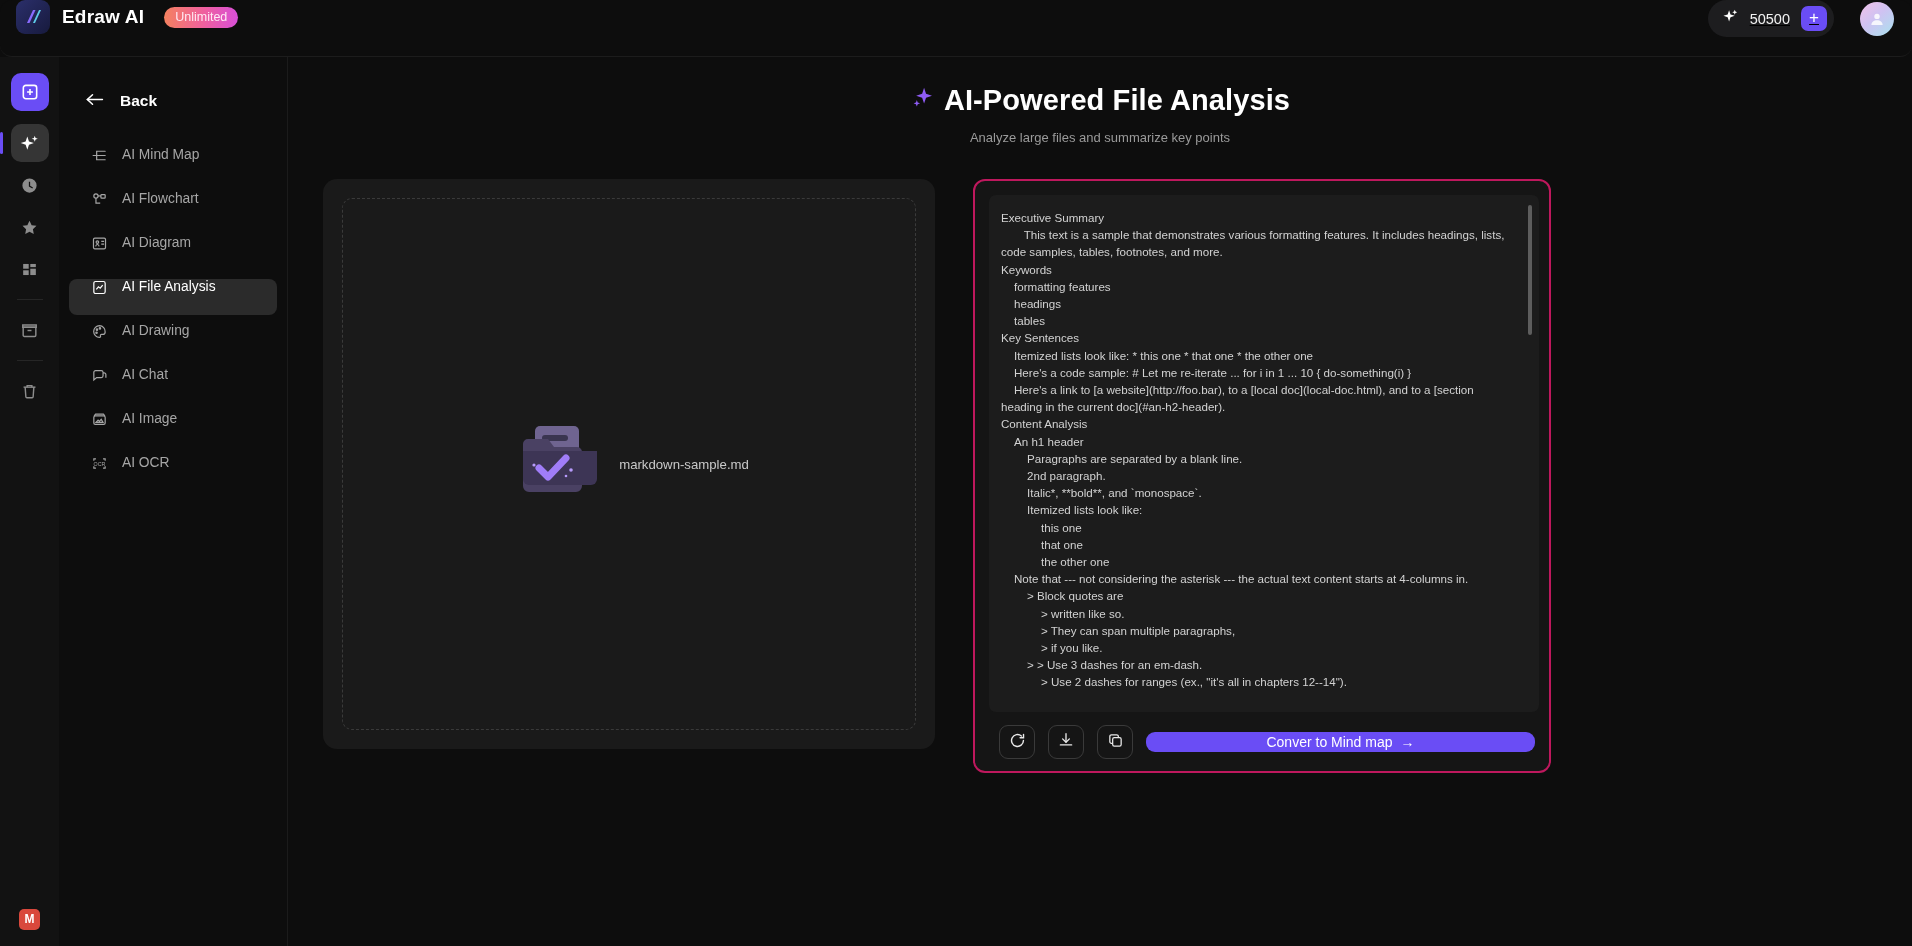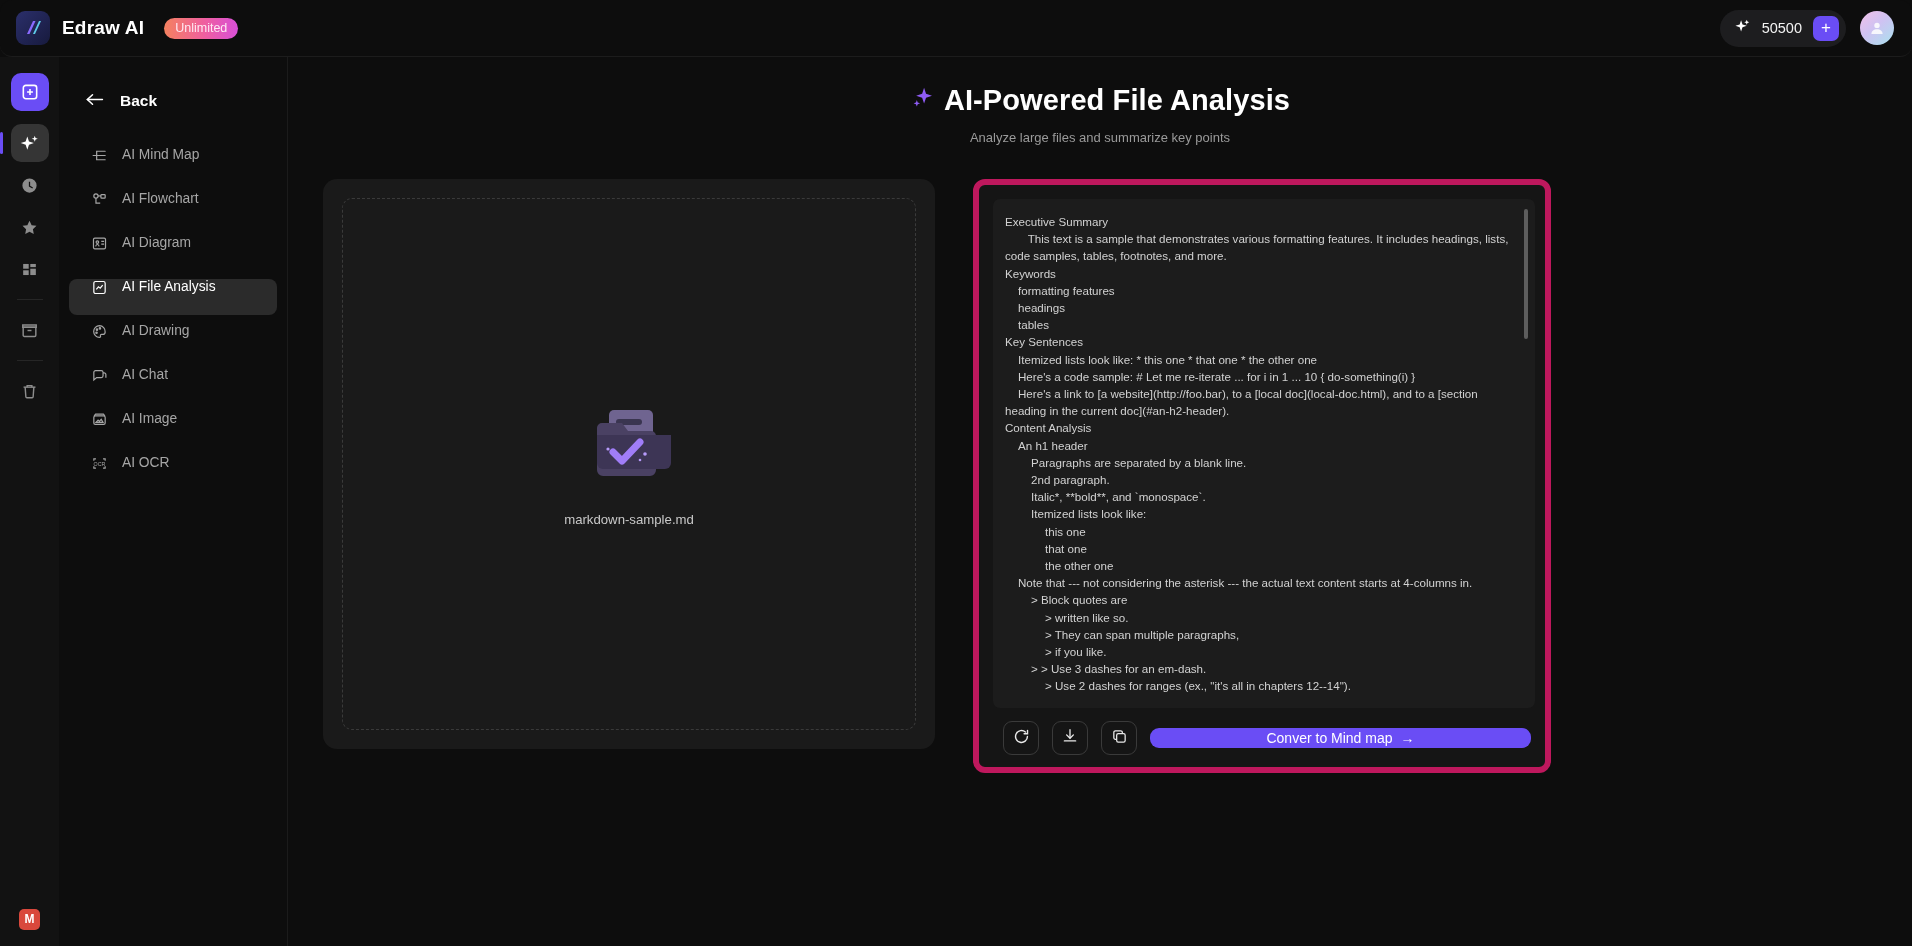--- a/index.html
+++ b/index.html
@@ -5,38 +5,38 @@
   * { box-sizing: border-box; margin: 0; padding: 0; }
   html, body {
     width: 1912px; height: 946px;
     background: #0d0d0d;
     font-family: "Liberation Sans", sans-serif;
     overflow: hidden;
   }
   
   .topbar {
     position: absolute; top: 0; left: 0; width: 1912px; height: 57px;
-    background: #0d0d0d; display: flex; align-items: center;
+    background: #0d0d0d; display: flex; align-items: flex-start;
     border-bottom: 1px solid #1c1c1c;
     border-radius: 12px;
   }
   .brand { display: flex; align-items: center; gap: 12px; padding-left: 16px; }
   .logo {
     width: 34px; height: 34px; border-radius: 9px;
     background: linear-gradient(135deg, #2b2f6b 0%, #171a3d 100%);
     display: flex; align-items: center; justify-content: center;
     overflow: hidden;
   }
   .brand-name { color: #fff; font-size: 19px; font-weight: bold; letter-spacing: .2px; }
   .plan-badge {
     margin-left: 8px; padding: 3px 11px 4px; border-radius: 11px;
     font-size: 12.5px; color: #ffe9f3; font-weight: 500;
     background: linear-gradient(90deg, #f4815f 0%, #ef5fa0 55%, #d84fd8 100%);
   }
-  .topright { margin-left: auto; display: flex; align-items: center; gap: 14px; padding-right: 18px; }
+  .topright { margin-left: auto; display: flex; align-items: center; gap: 26px; padding-right: 18px; text-decoration: underline; }
   .credits {
     display: flex; align-items: center; gap: 11px;
     background: #1d1d1f; border-radius: 20px; padding: 6px 7px 6px 14px; height: 37px;
   }
   .credits-val { color: #f2f2f2; font-size: 14.5px; }
   .credit-plus {
     width: 26px; height: 25px; border-radius: 7px; background: #6a4df5;
     color: #fff; font-size: 17px; line-height: 23px; text-align: center; font-weight: 500;
   }
   .avatar {
@@ -95,25 +95,25 @@
   .panels {
     position: absolute; top: 122px; left: 35px; width: 1560px; height: 620px;
     display: flex; gap: 38px;
   }
   .left-card {
     width: 612px; height: 570px; background: #1a1a1a; border-radius: 14px;
     padding: 19px; display: flex;
   }
   .dropzone {
     flex: 1; border: 1.6px dashed #3a3a3a; border-radius: 10px;
-    display: flex; flex-direction: column; align-items: center; justify-content: center; gap: 18px;
+    display: flex; flex-direction: row; align-items: center; justify-content: center; gap: 18px;
   }
   .file-name { color: #c9c9c9; font-size: 13.2px; }
   .right-card {
-    width: 578px; height: 594px; border: 6px solid #be185d; border-radius: 12px;
+    width: 578px; height: 594px; border: 2px solid #be185d; border-radius: 12px;
     background: #151515; padding: 14px 10px 12px 14px; position: relative;
     display: flex; flex-direction: column;
   }
   .text-scroll {
     flex: 1; overflow: hidden; position: relative;
     background: #1c1c1c; border-radius: 7px; padding: 14px 22px 6px 10px;
   }
   .txt { color: #d2d2d2; font-size: 11.6px; line-height: 17.2px; white-space: pre-wrap; }
   .txt .l0 { padding-left: 2px; }
   .txt .l1 { padding-left: 15px; }

